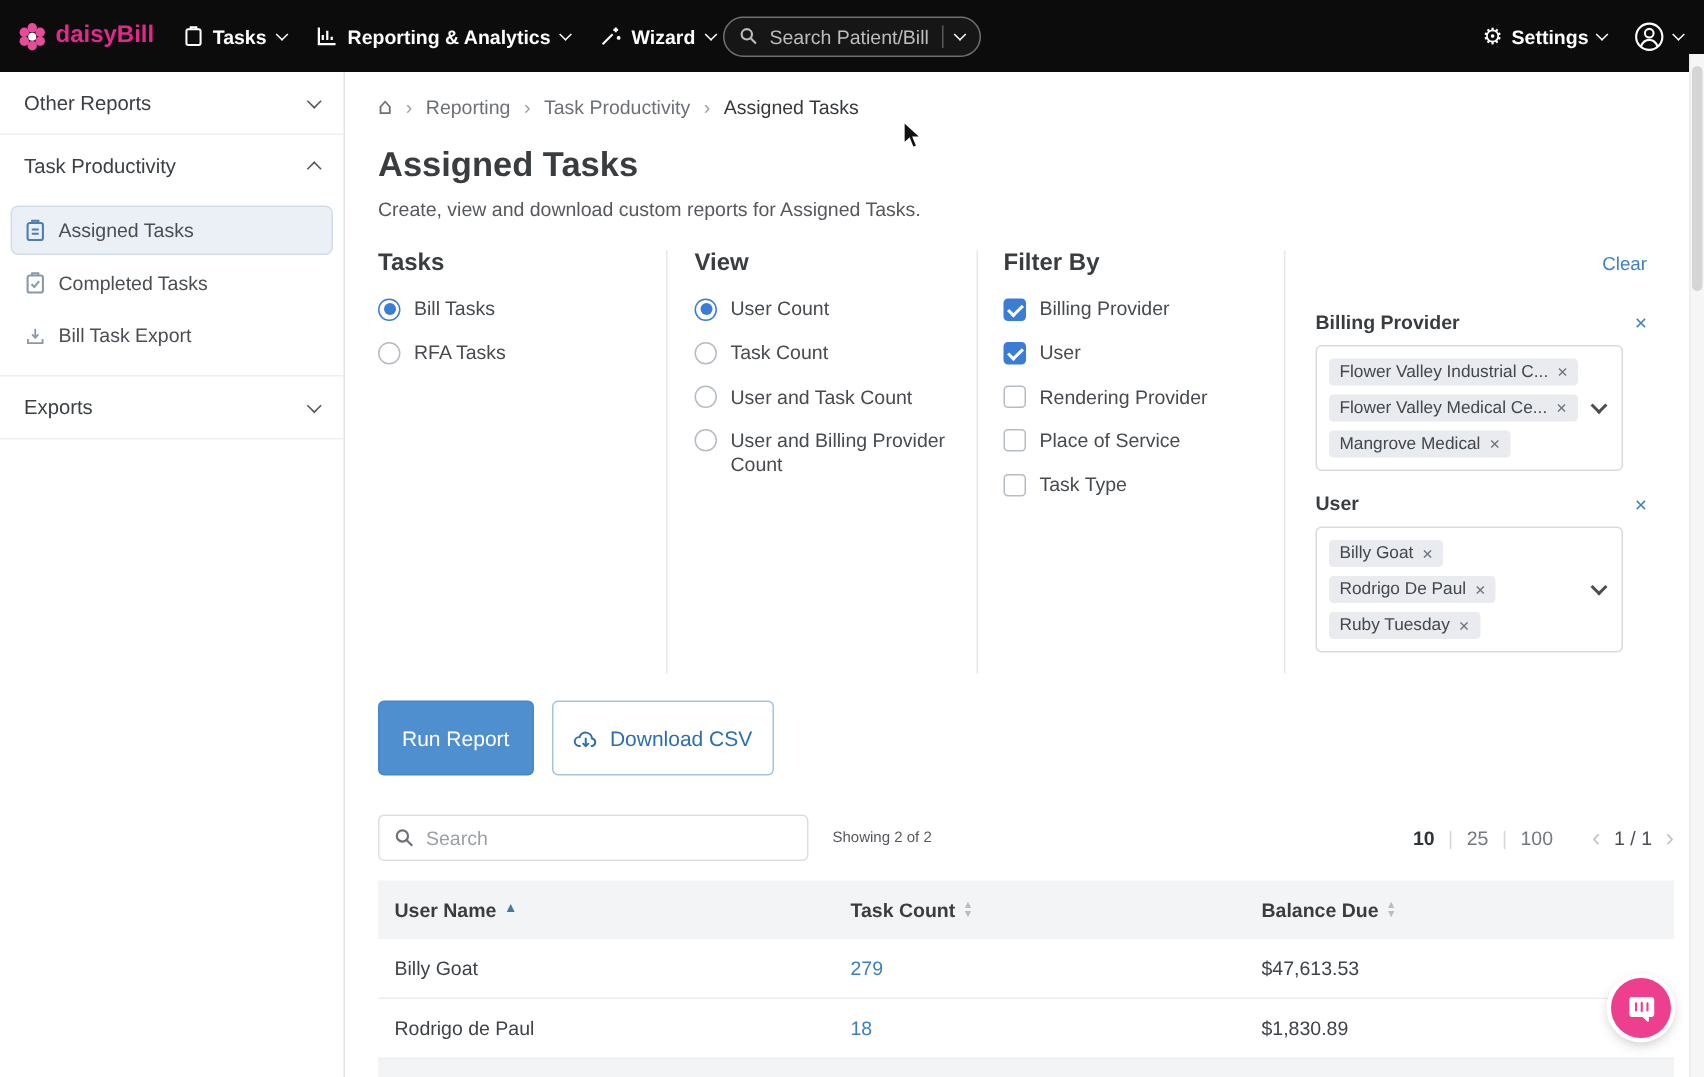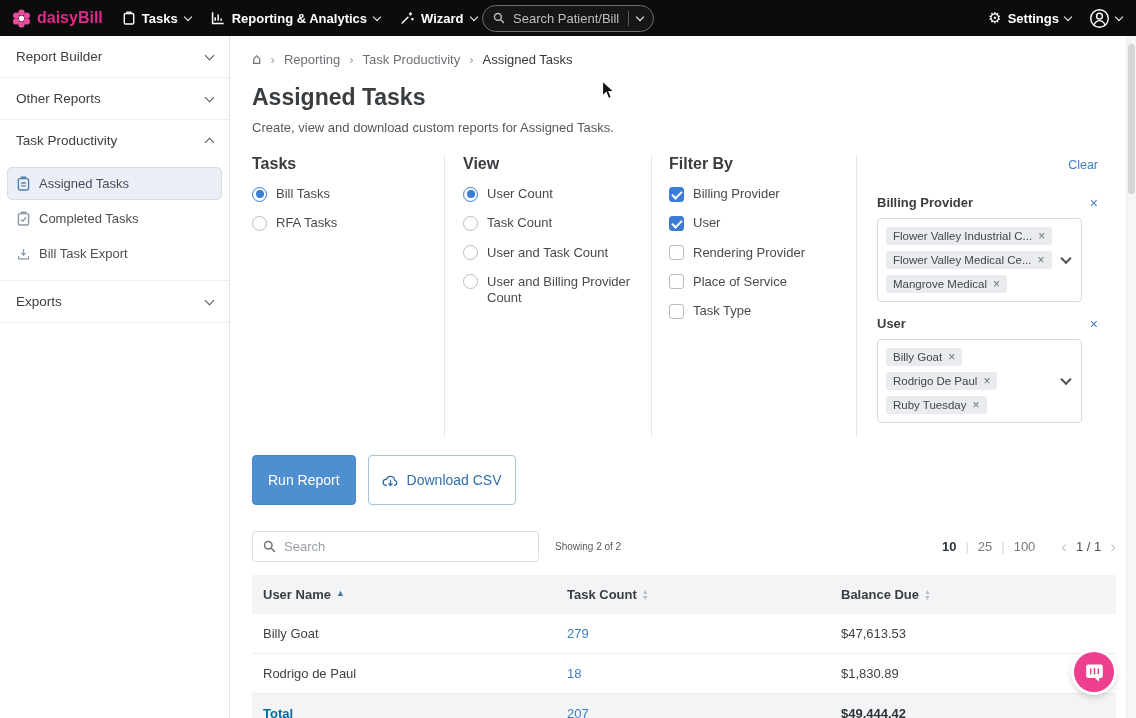--- a/index.html
+++ b/index.html
@@ -1,21 +1,21 @@
 <!DOCTYPE html>
 <html><head>
 <meta charset="utf-8">
 <style>
   * { box-sizing: border-box; margin: 0; padding: 0; }
   html, body { width: 1136px; height: 718px; overflow: hidden; background: #fff;
     font-family: "Liberation Sans", sans-serif; color: #3f4347; }
   .app { position: relative; width: 1136px; height: 718px; }
 
   
-  .topbar { position: relative; height: 36px; background: #0c0c0d; display: flex;
+  .topbar { position: relative; height: 48px; background: #0c0c0d; display: flex;
     align-items: center; padding: 0 14px 0 12px; gap: 20px; color: #fff; }
   .brand { display: flex; align-items: center; gap: 6px; cursor: pointer; }
   .brand-name { color: #e02a8a; font-size: 16px; font-weight: bold; }
   .nav-item { display: flex; align-items: center; gap: 7px; font-size: 13px; font-weight: bold; cursor: pointer; }
   .cv { display: inline-block; width: 6px; height: 6px; border-right: 1.6px solid #fff;
     border-bottom: 1.6px solid #fff; transform: rotate(45deg); margin-top: -3px; }
   .search-wrap { position: absolute; left: 50%; transform: translateX(-50%); }
   .search-pill { display: flex; align-items: center; gap: 8px; width: 172px; height: 27px;
     background: #161617; border: 1px solid #6f6f6f; border-radius: 15px; padding: 0 10px;
     font-size: 13px; color: #bdbdbd; cursor: pointer; }
@@ -209,24 +209,20 @@
         </svg>
         <span class="cv"></span>
       </div>
     </div>
   </header>
 
   <div class="layout">
 
     <aside class="sidebar">
       <div class="side-section">
-        <span>Report Builder</span>
-        <span class="cv-dark"></span>
-      </div>
-      <div class="side-section">
         <span>Other Reports</span>
         <span class="cv-dark"></span>
       </div>
       <div class="side-section" style="border-bottom:none;">
         <span>Task Productivity</span>
         <span class="cv-dark up"></span>
       </div>
 
       <div class="side-items">
         <div class="side-item active">

